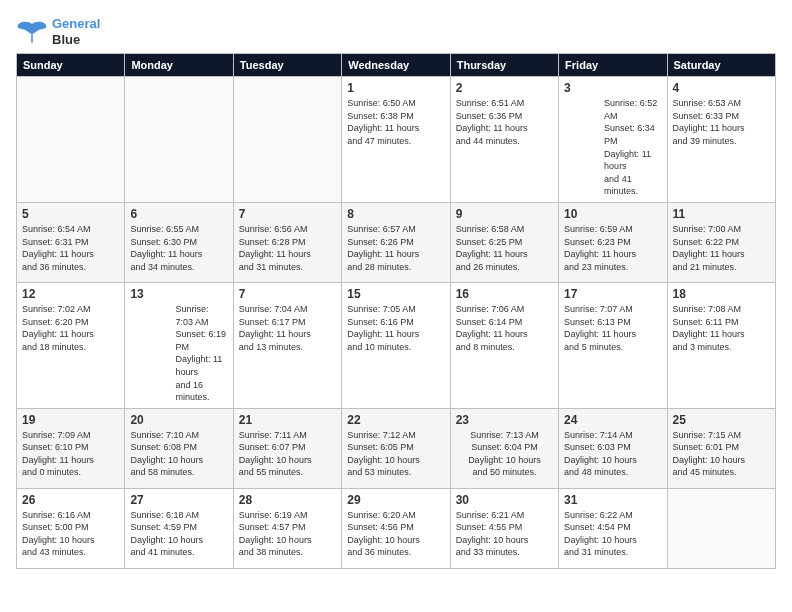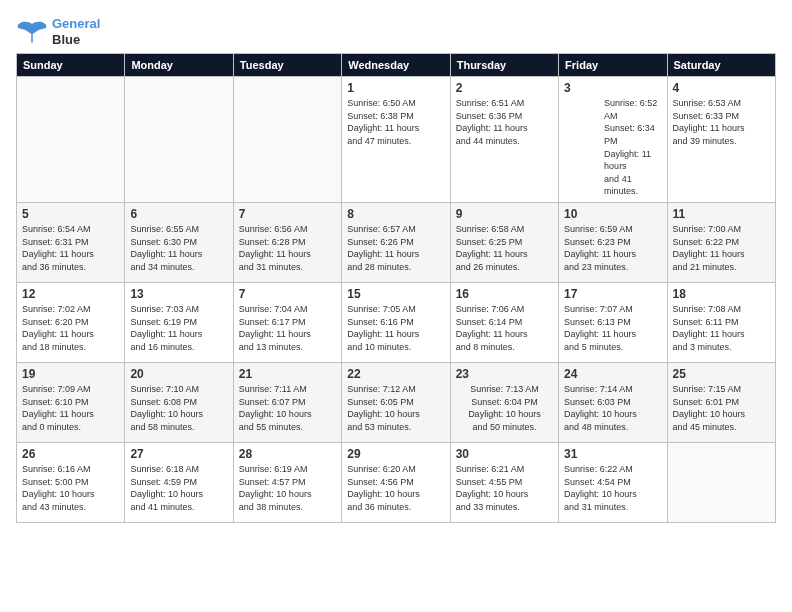--- a/index.html
+++ b/index.html
@@ -207,21 +207,21 @@
       <tr>
         <td>
           <div class="day-number">12</div>
           <div class="day-info" style="white-space: pre-line;">Sunrise: 7:02 AM
 Sunset: 6:20 PM
 Daylight: 11 hours
 and 18 minutes.</div>
         </td>
         <td>
           <div class="day-number">13</div>
-          <div class="day-info" style="white-space: pre-line;">Sunrise: 7:03 AM
+          <div class="day-info" style="white-space: pre-line; margin-left: 45px;">Sunrise: 7:03 AM
 Sunset: 6:19 PM
 Daylight: 11 hours
 and 16 minutes.</div>
         </td>
         <td>
           <div class="day-number">7</div>
           <div class="day-info" style="white-space: pre-line;">Sunrise: 7:04 AM
 Sunset: 6:17 PM
 Daylight: 11 hours
 and 13 minutes.</div>

